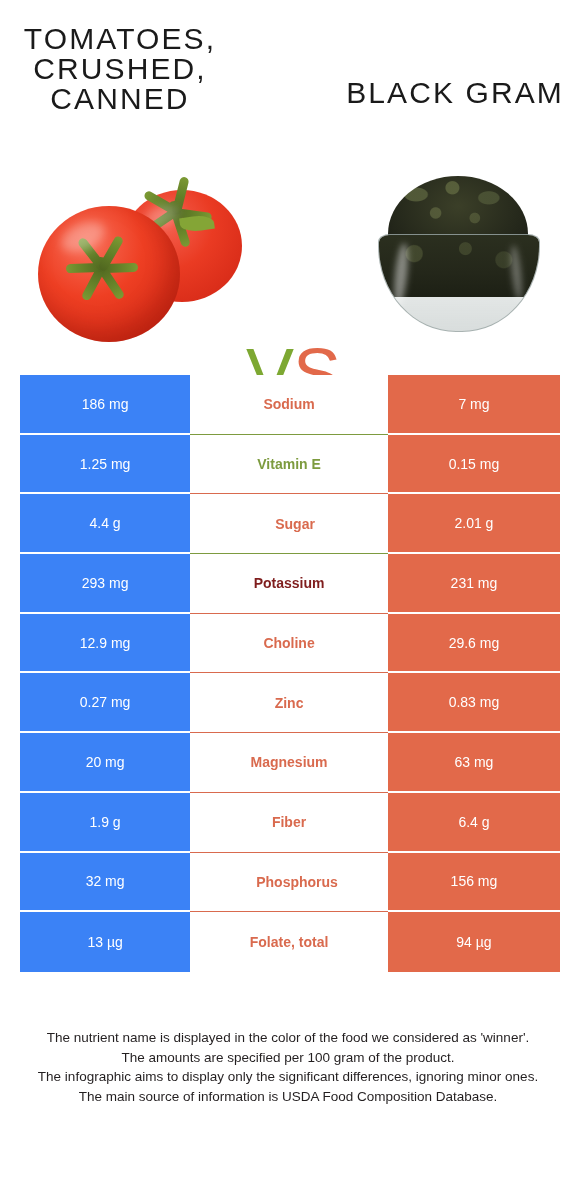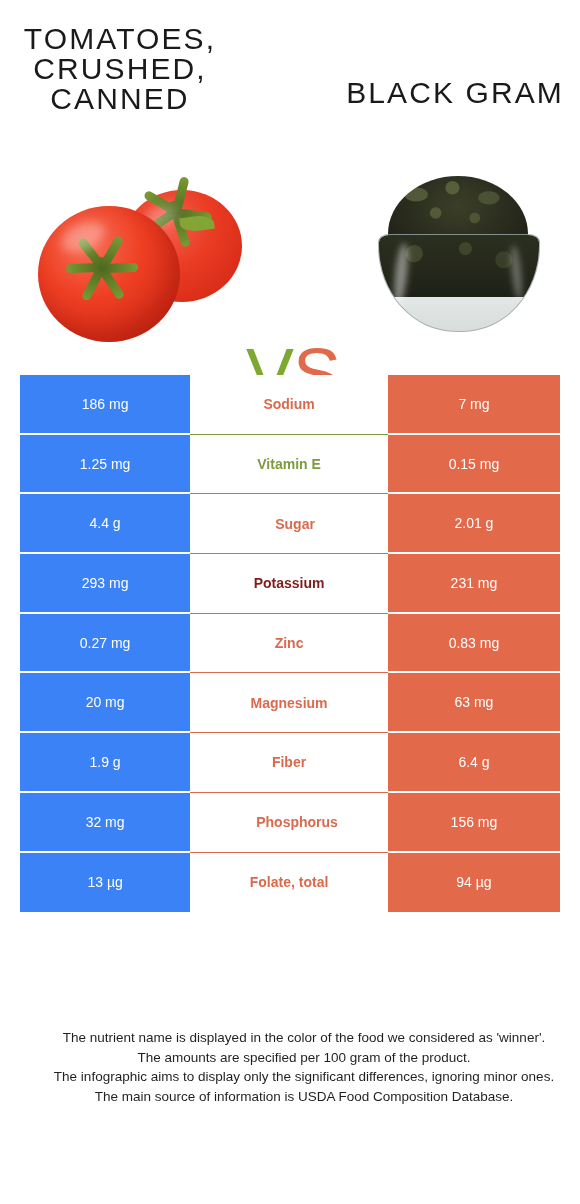--- a/index.html
+++ b/index.html
@@ -277,21 +277,21 @@
     border-bottom: 2px solid #ffffff;
   }
   .row:last-child .cell-left,
   .row:last-child .cell-right {
     border-bottom: none;
   }
 
   
   .footer {
     position: absolute;
-    left: 28px;
+    left: 12px;
     top: 1028px;
     width: 552px;
     text-align: center;
     font-size: 13.5px;
     line-height: 19.5px;
     color: #231f20;
   }
   .footer div { white-space: normal; }
 </style>
 </head>
@@ -366,20 +366,27 @@
       <div class="cell cell-right">2.01 g</div>
     </div>
     <div class="row">
       <div class="cell cell-left">293 mg</div>
       <div class="cell cell-mid">
         <div class="mid-inner" style="color: #7f1d1d; border-bottom: 1px solid rgb(217, 106, 78);">Potassium</div>
       </div>
       <div class="cell cell-right">231 mg</div>
     </div>
     <div class="row">
+      <div class="cell cell-left">12.9 mg</div>
+      <div class="cell cell-mid">
+        <div class="mid-inner" style="color: rgb(217, 106, 78); border-bottom: 1px solid rgb(217, 106, 78);">Choline</div>
+      </div>
+      <div class="cell cell-right">29.6 mg</div>
+    </div>
+    <div class="row">
       <div class="cell cell-left">0.27 mg</div>
       <div class="cell cell-mid">
         <div class="mid-inner" style="color: rgb(217, 106, 78); border-bottom: 1px solid rgb(217, 106, 78);">Zinc</div>
       </div>
       <div class="cell cell-right">0.83 mg</div>
     </div>
     <div class="row">
       <div class="cell cell-left">20 mg</div>
       <div class="cell cell-mid">
         <div class="mid-inner" style="color: rgb(217, 106, 78); border-bottom: 1px solid rgb(217, 106, 78);">Magnesium</div>

